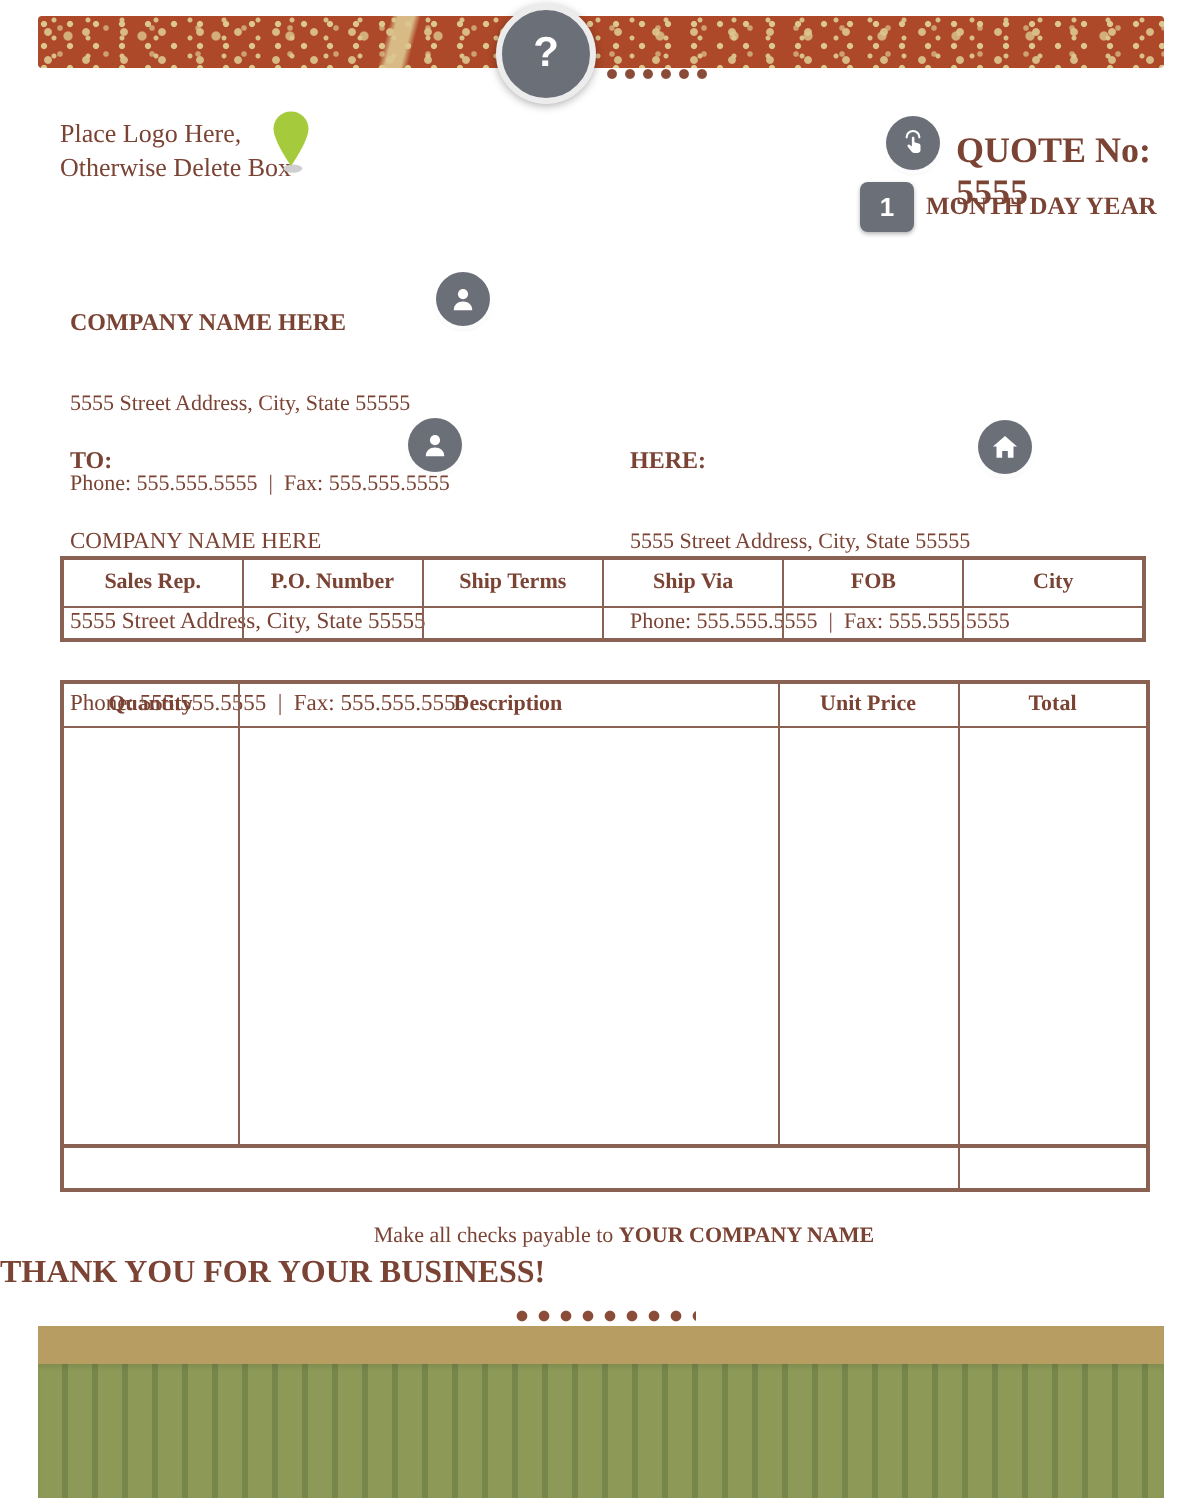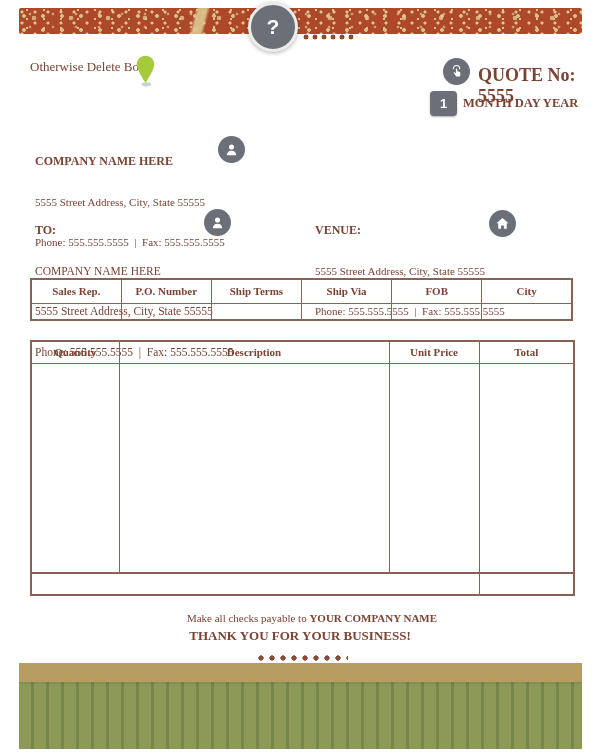--- a/index.html
+++ b/index.html
@@ -76,21 +76,21 @@
   .tbl-ship th{height:24px;}
   .tbl-ship td{height:17px;}
   .tbl-items{top:340px;}
   .tbl-items th{height:22px;}
   .tbl-items td.body-cell{height:210px;vertical-align:top;}
   .tbl-items td.total-cell,.tbl-items td.total-merged{height:22px;}
   .tbl-items tr.total-row td{border-top:2px solid var(--border-brown);}
 
   
   .pay-line{position:absolute;left:12px;top:612px;width:100%;text-align:center;font-size:11px;}
-  .thanks-line{position:absolute;left:0;top:628px;width:100%;text-align:center;font-size:13px;font-weight:bold;}
+  .thanks-line{position:absolute;left:0;top:628px;width:100%;font-size:16px;font-weight:bold;}
 
   
   .tan-strip{position:absolute;left:19px;top:663px;width:563px;height:19px;background:var(--tan);}
   .green-band{
     position:absolute;left:19px;top:682px;width:563px;height:67px;
     background:repeating-linear-gradient(90deg,var(--olive) 0,var(--olive) 12px,var(--olive-dark) 12px,var(--olive-dark) 15px);
     box-shadow:inset 0 2px 2px rgba(0,0,0,.08);
   }
 </style>
 </head>
@@ -98,20 +98,21 @@
 
 <div class="page">
 
   <div class="band-top"></div>
   <div class="q-circle">
     <span>?</span>
   </div>
   <div class="dots dots-top"></div>
 
   <div class="logo-text">
+    <div>Place Logo Here,</div>
     <div>Otherwise Delete Box</div>
   </div>
   <div class="pin">
     <svg viewBox="0 0 20 34" width="19" height="34">
       <ellipse cx="11" cy="31" rx="5" ry="2.2" fill="#cfcfcf"></ellipse>
       <path d="M10 1C4.9 1 .8 5 .8 10c0 6.6 9.2 19.5 9.2 19.5S19.2 16.6 19.2 10C19.2 5 15.1 1 10 1z" fill="#a5cb3d"></path>
     </svg>
   </div>
 
   <div class="gray-circle tap-circle">
@@ -145,21 +146,21 @@
     <div>Phone: 555.555.5555  |  Fax: 555.555.5555</div>
   </div>
   <div class="gray-circle person2">
     <svg viewBox="0 0 24 24">
       <circle cx="12" cy="8.5" r="3.6" fill="#fff"></circle>
       <path d="M5.5 19.5c0-3.6 2.9-5.8 6.5-5.8s6.5 2.2 6.5 5.8v.5h-13z" fill="#fff"></path>
     </svg>
   </div>
 
   <div class="addr-block venue-block">
-    <div class="b">VENUE:</div>
+    <div class="b">HERE:</div>
     <div>5555 Street Address, City, State 55555</div>
     <div>Phone: 555.555.5555  |  Fax: 555.555.5555</div>
   </div>
   <div class="gray-circle home-circle">
     <svg viewBox="0 0 24 24">
       <path d="M12 4.2 20.5 11.6 H18 V19.5 H14 V14.8 H10 V19.5 H6 V11.6 H3.5 Z" fill="#fff"></path>
     </svg>
   </div>
 
   <table class="tbl-ship">

